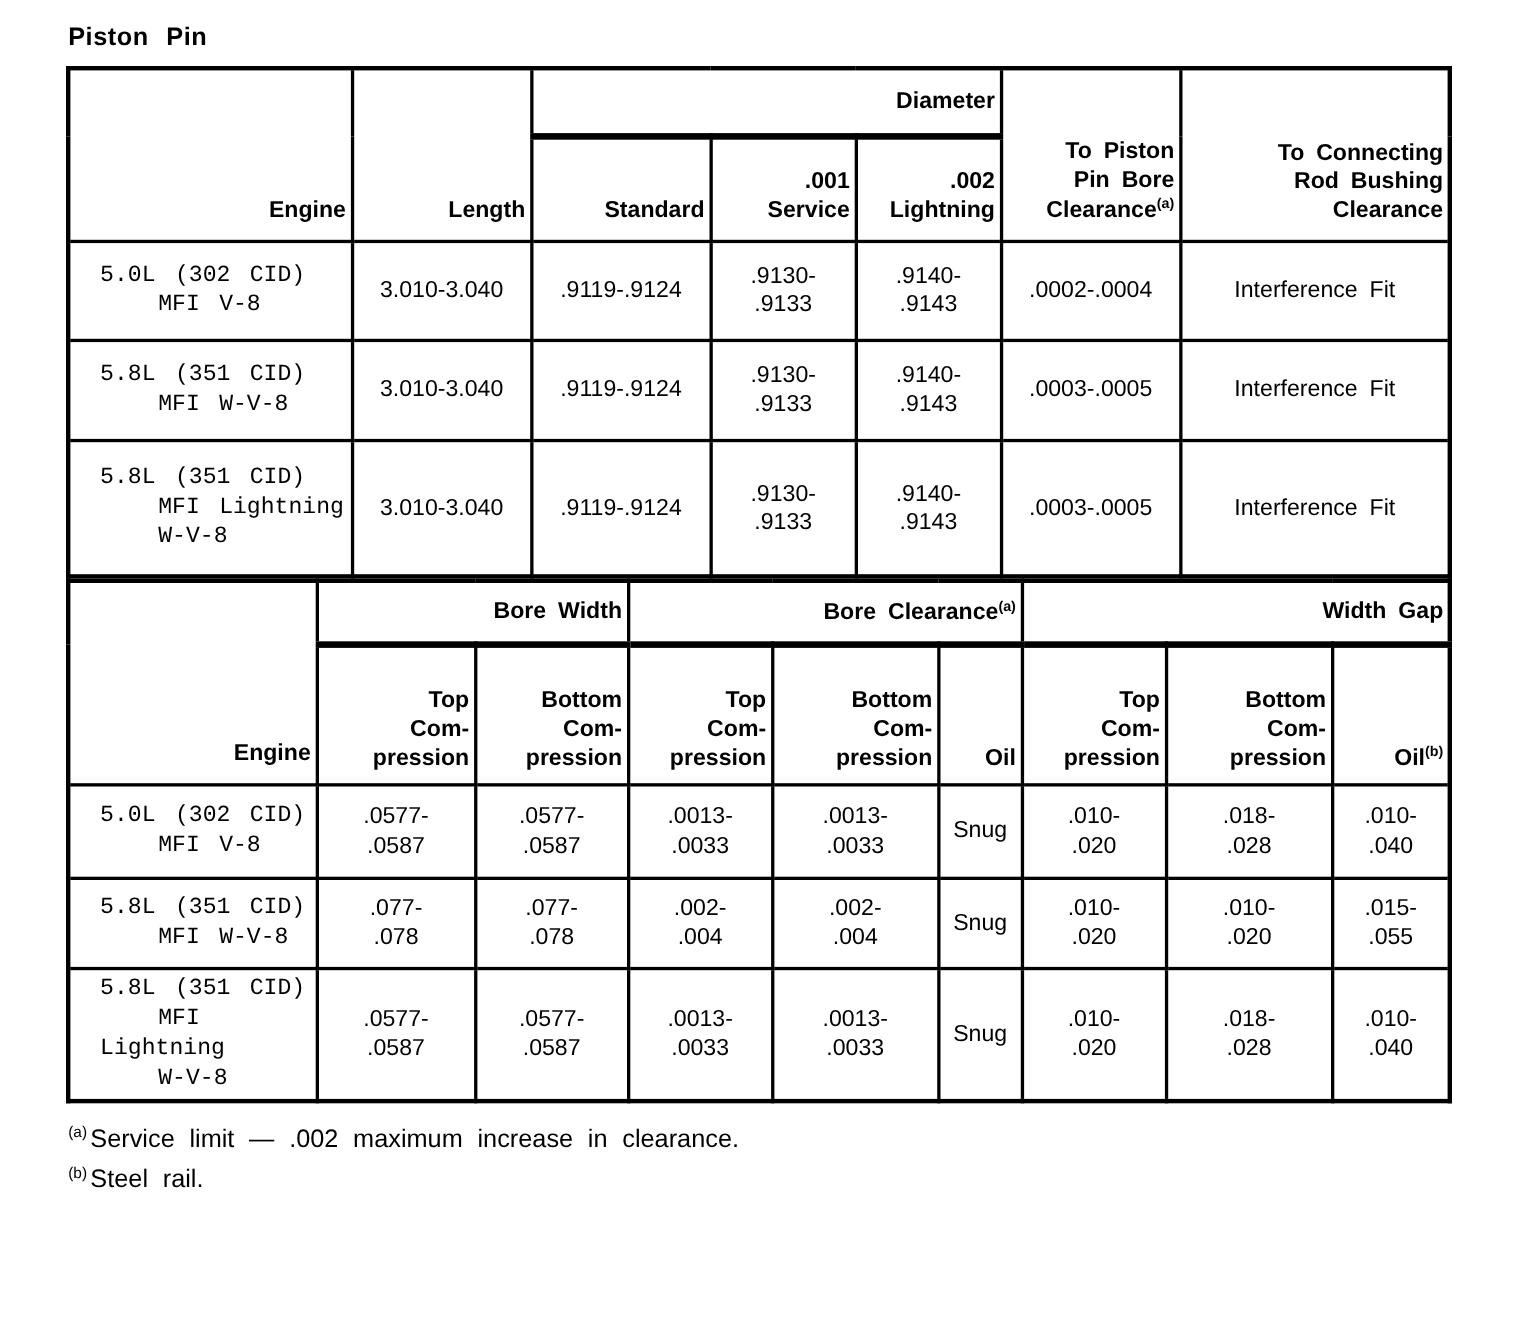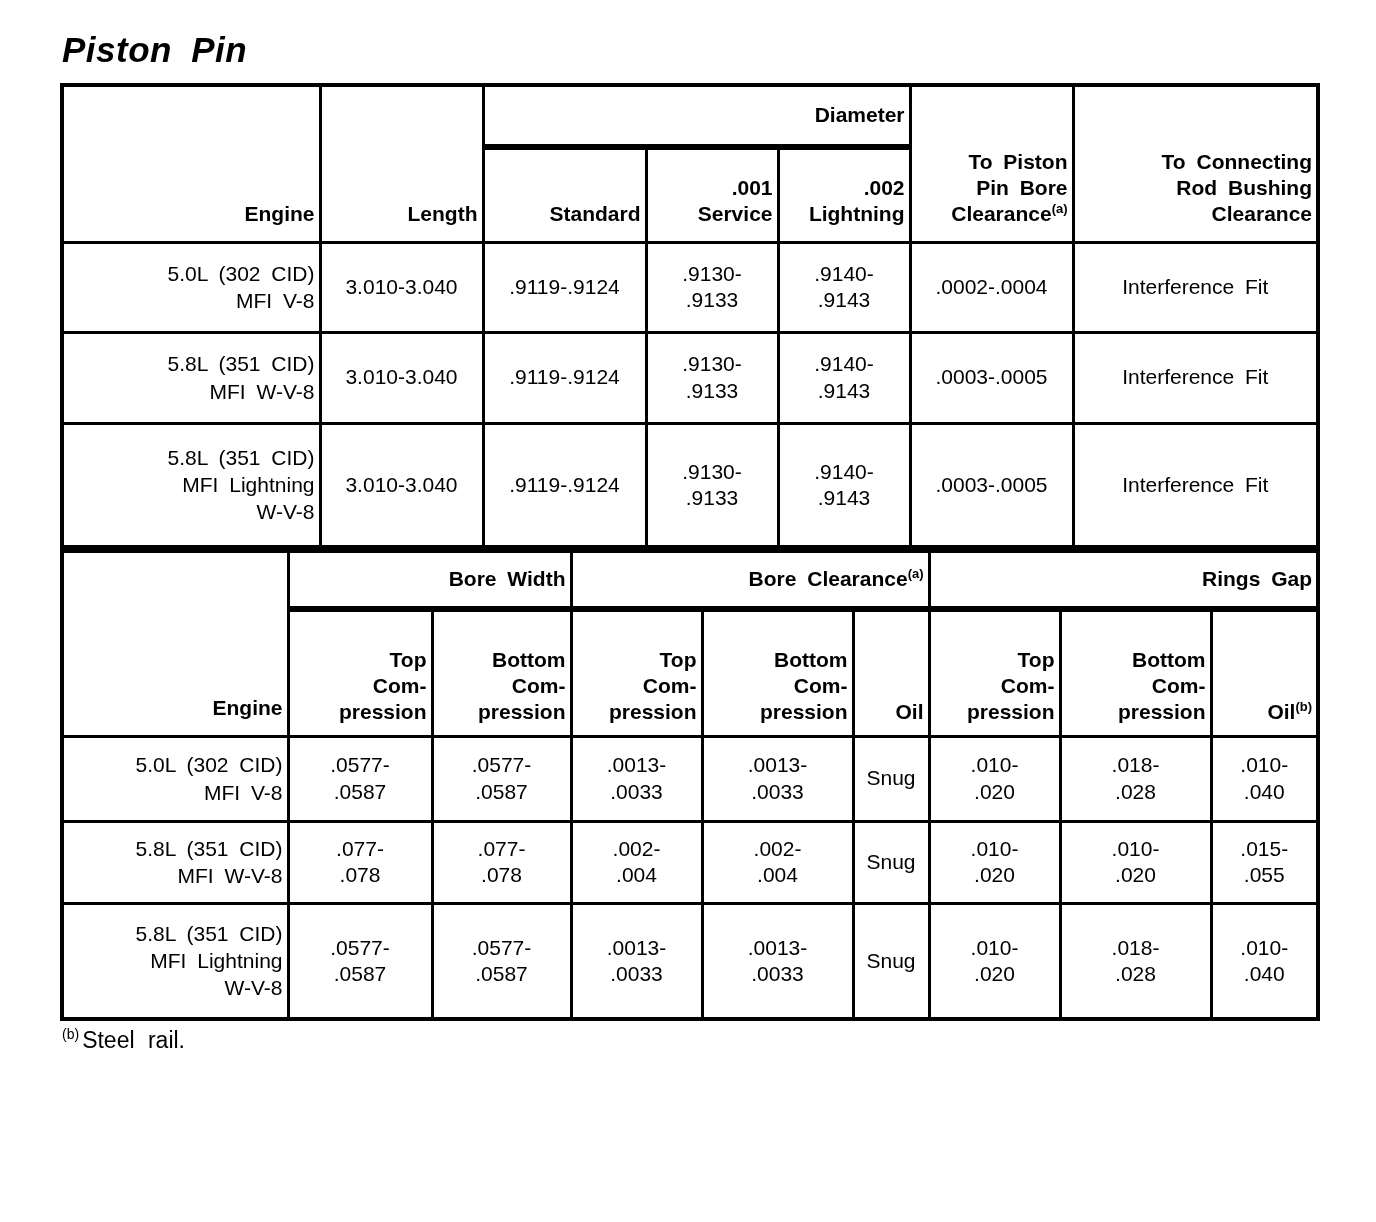--- a/index.html
+++ b/index.html
@@ -6,26 +6,25 @@
   html, body { background: #ffffff; }
   body {
     width: 1376px; height: 1222px;
     font-family: "Liberation Sans", sans-serif;
     color: #000000;
     -webkit-font-smoothing: antialiased;
   }
   .content { padding: 12px 60px 0 60px; }
 
   .sec-title {
-    font-size: 35px;
+    font-size: 23px;
     font-weight: 700;
     letter-spacing: 0.5px;
     word-spacing: 9px;
-    margin: 18px 0 13px 2px;
-    font-style: italic;
+    margin: 8px 0 13px 2px;
   }
   .sec-title.second { margin-top: 56px; }
 
   table.spec {
     border-collapse: collapse;
     table-layout: fixed;
     width: 1256px;
     border: 4px solid #000;
   }
   table.spec th, table.spec td {
@@ -50,24 +49,25 @@
   table.spec th.tight { padding-bottom: 9px; }
   table.spec td {
     font-size: 21px;
     line-height: 1.25;
     text-align: center;
     vertical-align: middle;
     white-space: pre-line;
     padding: 4px;
   }
   table.spec td.engine {
-    text-align: right;
+    text-align: left;
     white-space: pre-wrap;
     padding-left: 27px;
     line-height: 1.3;
+    font-family: Liberation Mono, monospace;
   }
   sup.hd {
     font-size: 13px;
     font-weight: 700;
     vertical-align: super;
     letter-spacing: 0;
     word-spacing: 0;
   }
   .footnote {
     font-size: 23px;
@@ -172,21 +172,21 @@
         <col style="width:76px">
       <col style="width:131px">
         <col style="width:151px">
         <col style="width:107px">
     </colgroup>
     <thead>
       <tr style="height:58px">
         <th rowspan="2">Engine</th>
         <th colspan="2" class="group">Bore Width</th>
         <th colspan="3" class="group"><span>Bore Clearance</span><sup class="hd">(a)</sup></th>
-        <th colspan="3" class="group">Rings Gap</th>
+        <th colspan="3" class="group">Width Gap</th>
       </tr>
       <tr style="height:127px">
         <th class="tight">Top
 Com-
 pression</th>
         <th class="tight">Bottom
 Com-
 pression</th>
         <th class="tight">Top
 Com-
@@ -259,17 +259,20 @@
         <td>.010-
 .020</td>
         <td>.018-
 .028</td>
         <td>.010-
 .040</td>
       </tr>
     </tbody>
   </table>
 
+  <div class="footnote" style="margin-top:15px">
+    <sup class="fm">(a)</sup><span>Service limit — .002 maximum increase in clearance.</span>
+  </div>
   <div class="footnote" style="margin-top:2px">
     <sup class="fm">(b)</sup><span>Steel rail.</span>
   </div>
 
 </div>
 
 </body></html>

